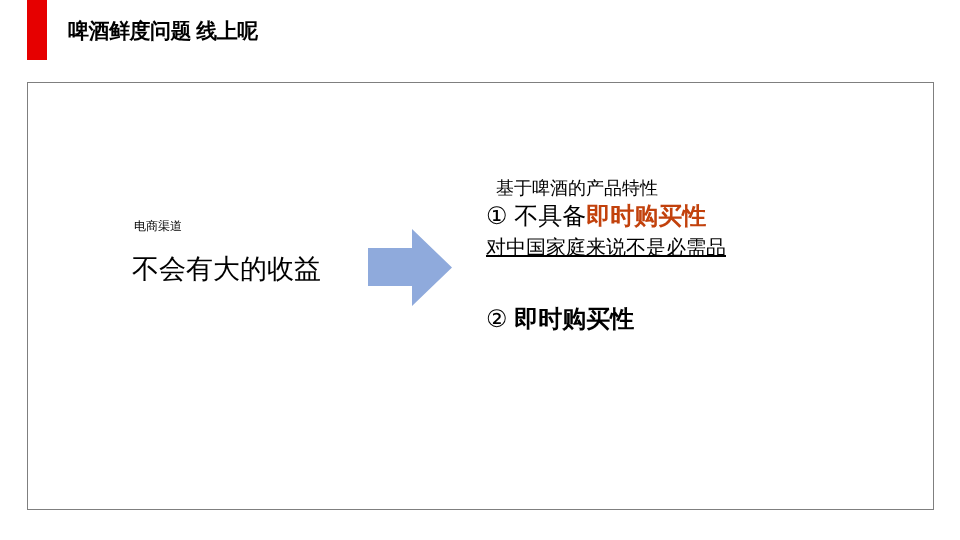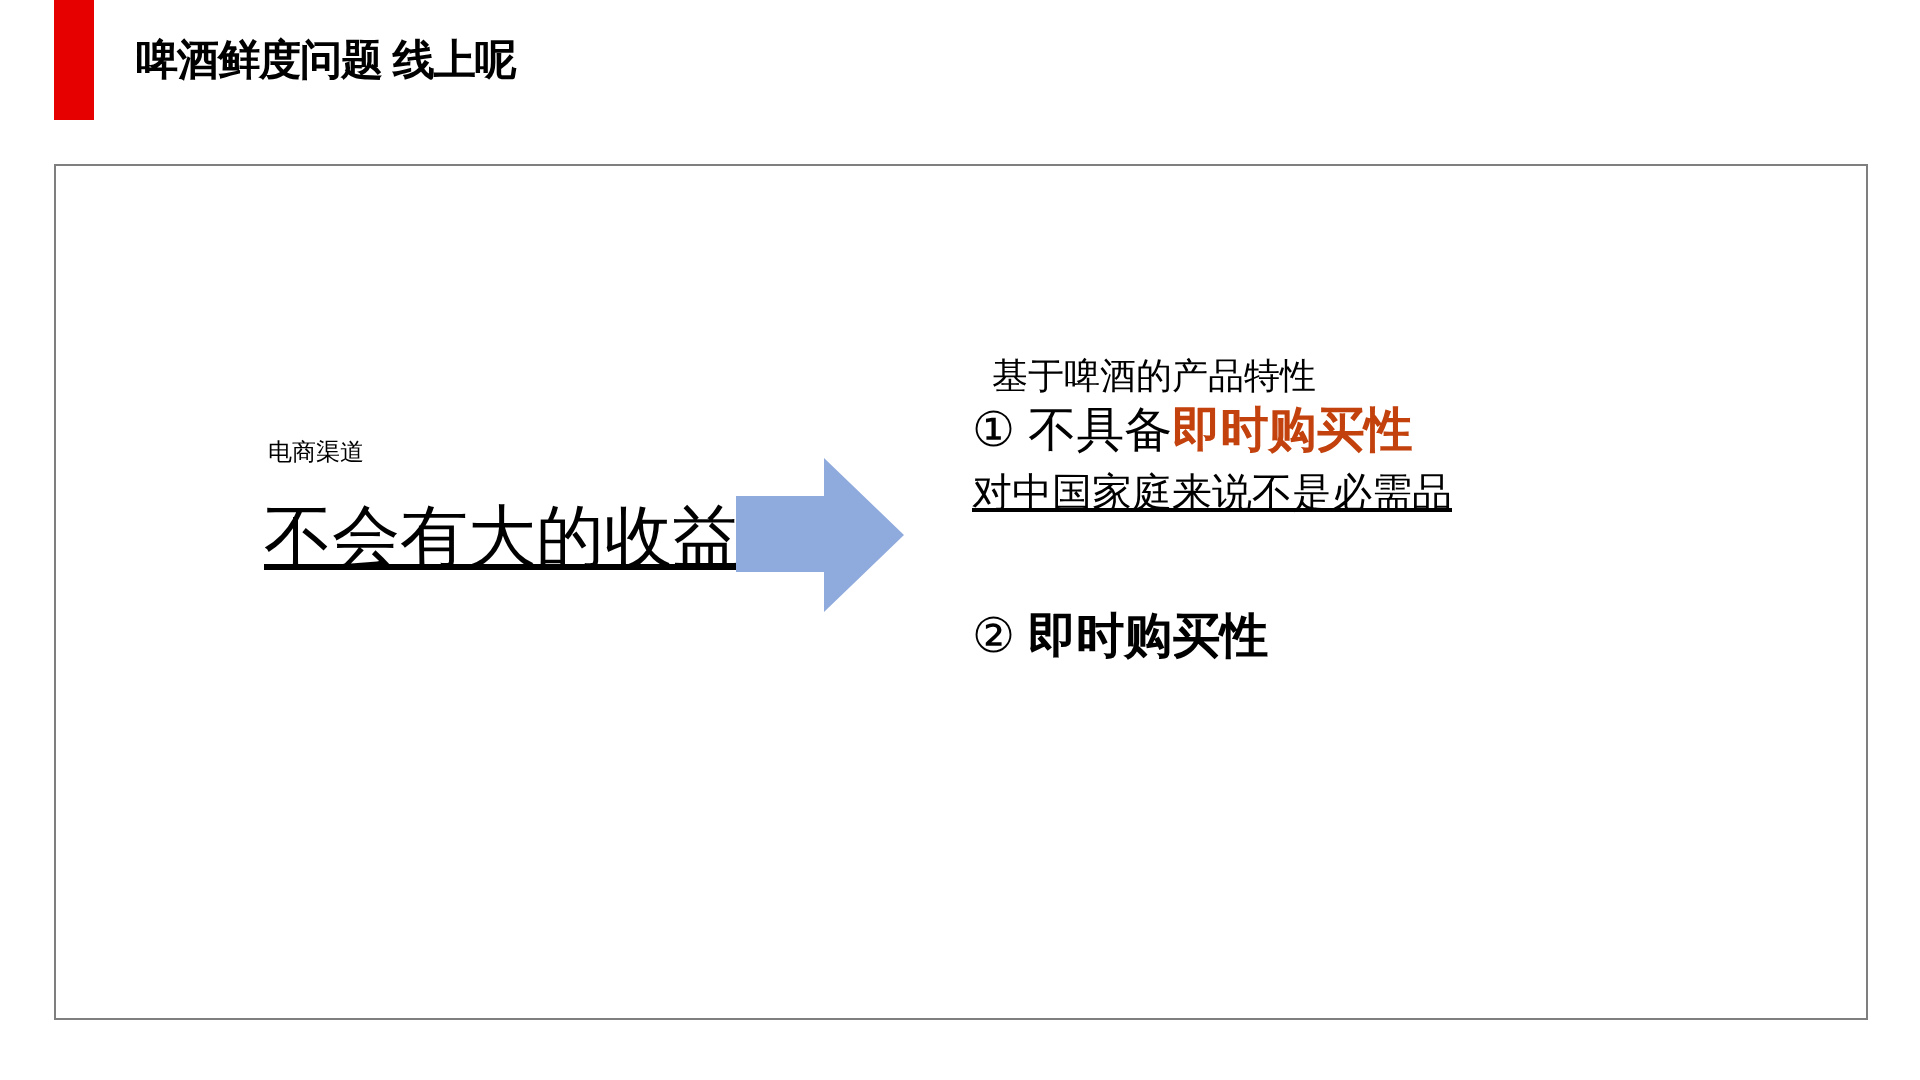--- a/index.html
+++ b/index.html
@@ -22,21 +22,21 @@
       position: absolute; left: 27px; top: 82px;
       width: 905px; height: 426px;
       border: 1px solid #7f7f7f; box-sizing: content-box;
     }
     .label-small {
       position: absolute; left: 134px; top: 215px;
       font-size: 12px; line-height: 22px; white-space: nowrap;
     }
     .label-large {
       position: absolute; left: 132px; top: 253px;
-      font-size: 34px; line-height: 32px; white-space: nowrap; text-decoration: underline;
+      font-size: 27px; line-height: 32px; white-space: nowrap;
     }
     .arrow {
       position: absolute; left: 368px; top: 229px; width: 84px; height: 77px;
     }
     .caption {
       position: absolute; left: 496px; top: 179px;
       font-size: 18px; line-height: 18px; white-space: nowrap;
     }
     .point1 {
       position: absolute; left: 486px; top: 200px;

